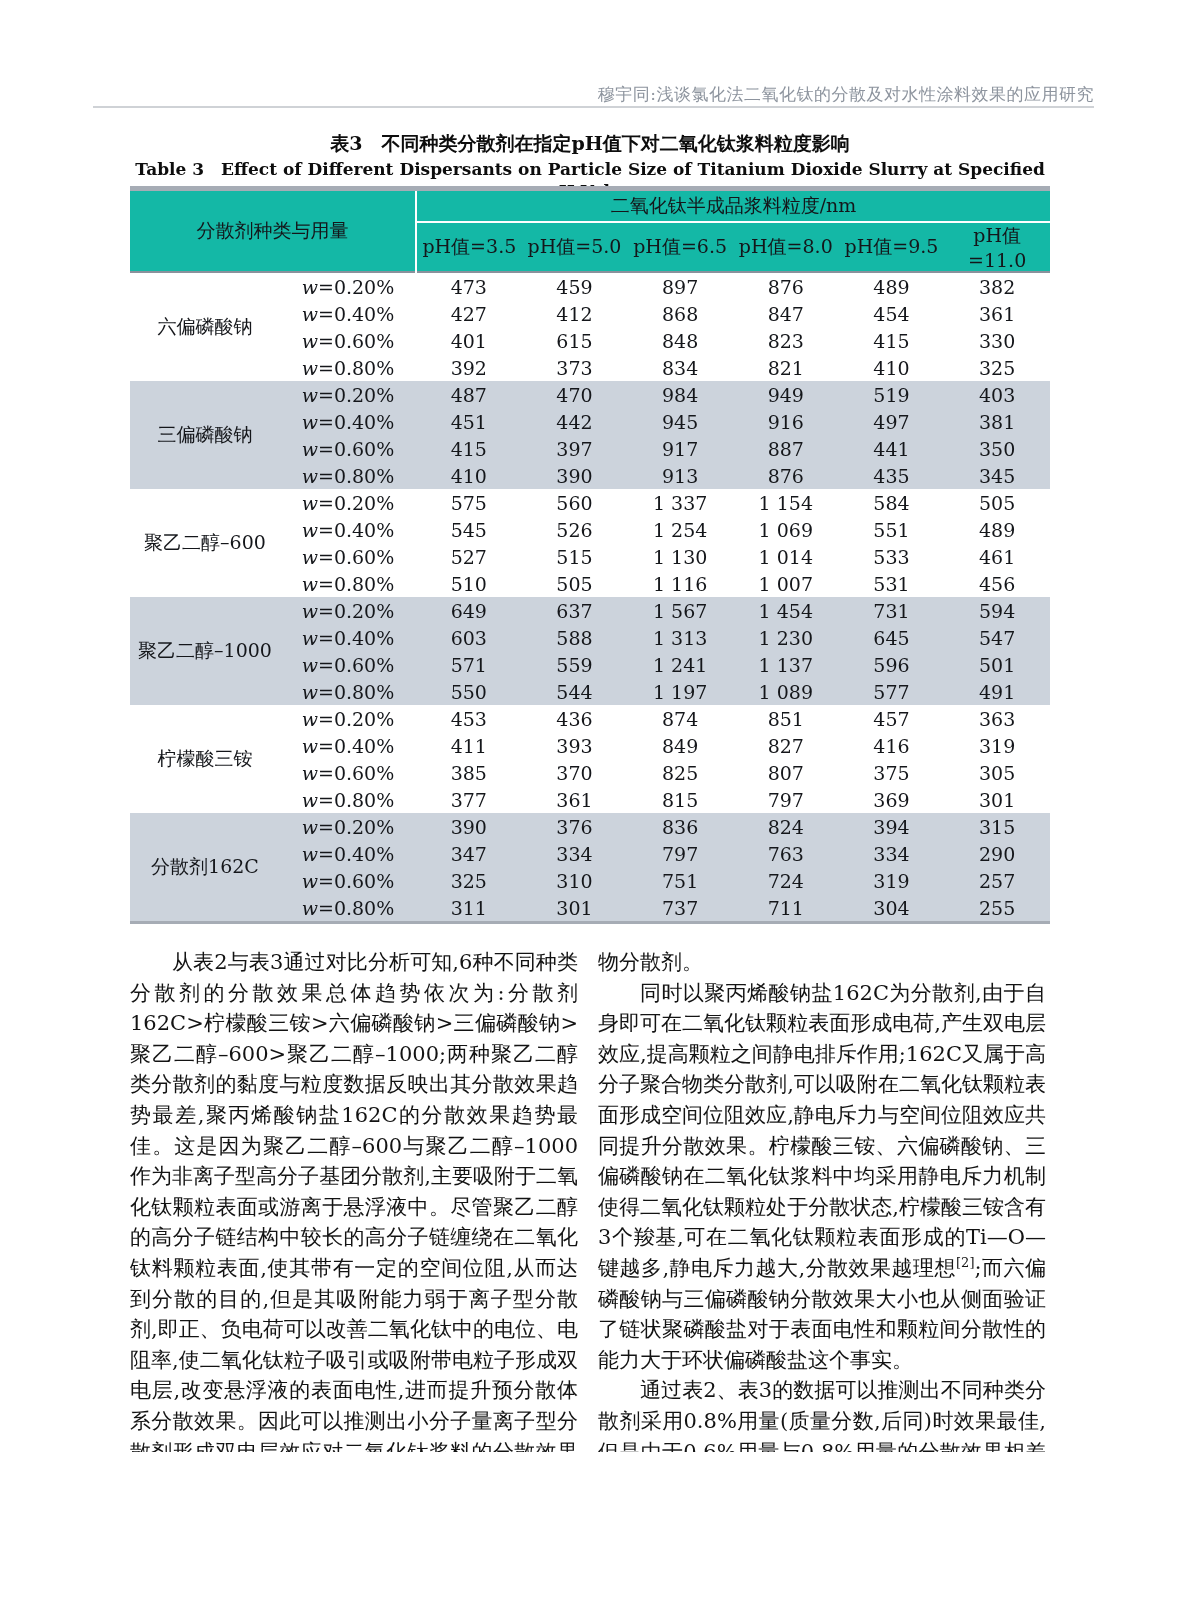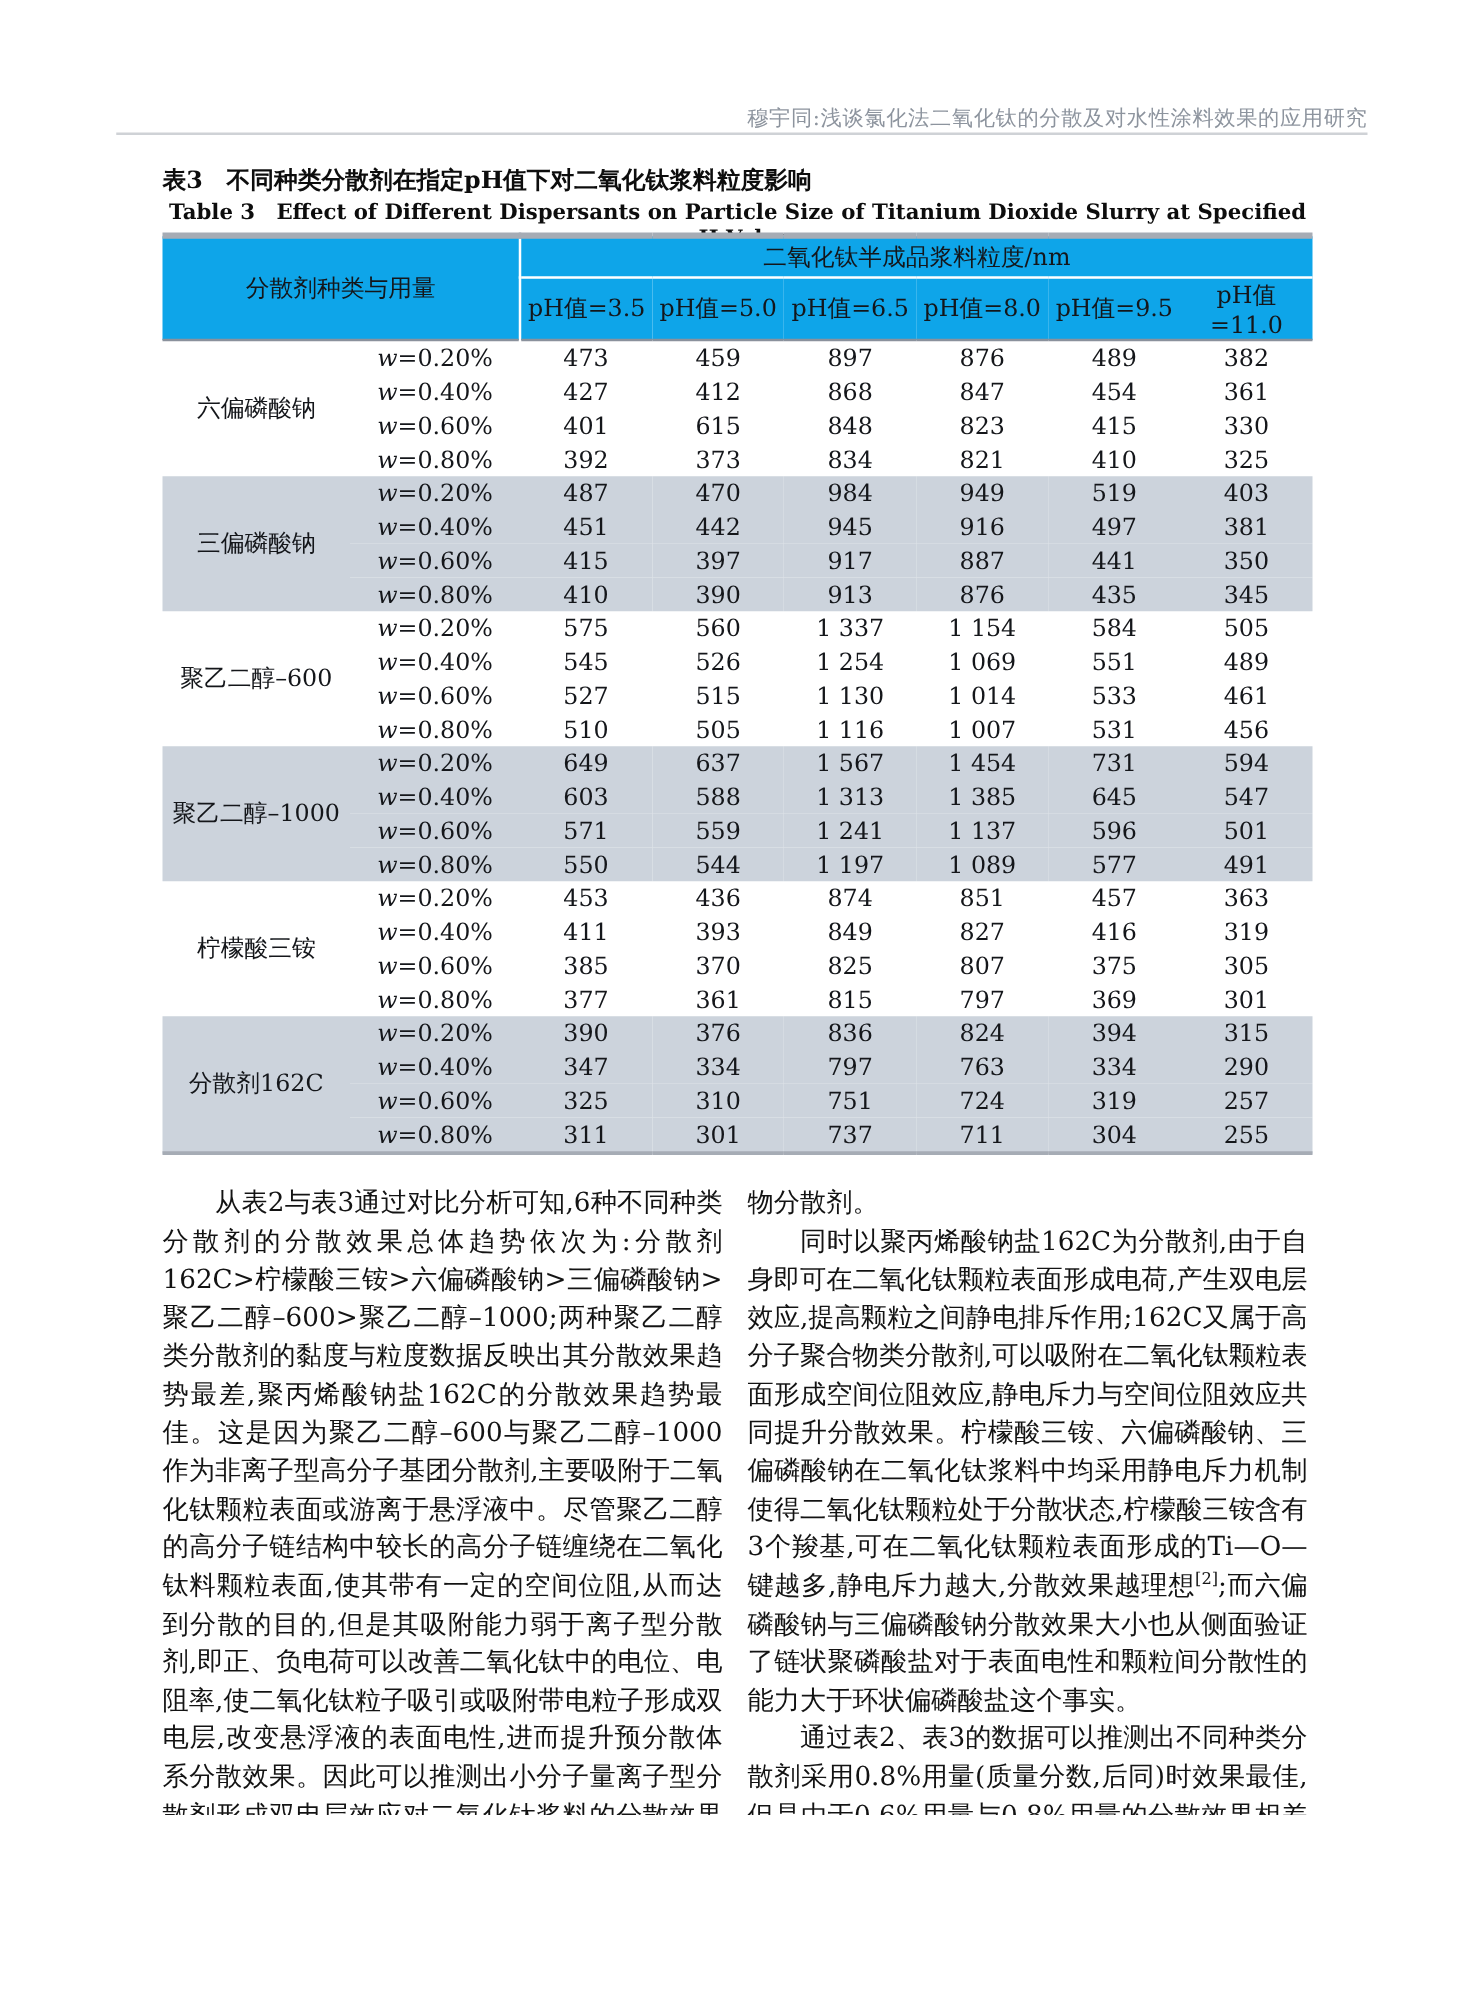--- a/index.html
+++ b/index.html
@@ -10,35 +10,35 @@
   
   .running-head {
     position:absolute; top:83px; left:93px; width:1001px;
     text-align:right; font-size:17px; color:#8d949e; letter-spacing:0.5px;
   }
   .head-rule {
     position:absolute; top:106px; left:93px; width:1001px; height:2px; background:#cfd2d6;
   }
   
   .caption-zh {
-    position:absolute; top:131px; left:130px; width:920px; 
+    position:absolute; top:131px; left:130px; width:920px; text-align:center;
     font-size:19px; font-weight:bold; color:#0d0d0d;
   }
   .caption-en {
     position:absolute; top:158px; left:130px; width:920px; text-align:center;
     font-size:17px; font-weight:bold; color:#0d0d0d;
   }
   
   .data-table {
     position:absolute; left:130px; top:186px; width:920px;
     border-collapse:collapse; table-layout:fixed;
     border-top:5px solid #a6acb5; border-bottom:3px solid #a6acb5;
   }
   .data-table thead th {
-    background:#0ea5e9; font-weight:normal; font-size:19px; color:#14161a;
+    background:#14b8a6; font-weight:normal; font-size:19px; color:#14161a;
     padding:0; vertical-align:middle;
   }
   .data-table th.rowhead { border-right:2px solid #ffffff; }
   .data-table th.spanner { height:30px; border-bottom:2px solid #ffffff; }
   .data-table th.ph { height:31px; }
   .data-table thead { border-bottom:2px solid #8a919c; }
   .data-table tbody td {
     text-align:center; font-size:19px; height:27px; padding:0; color:#14161a;
   }
   .data-table tr.shaded td { background:#ccd3dc; }
@@ -221,21 +221,21 @@
           <td>1 567</td>
           <td>1 454</td>
           <td>731</td>
           <td>594</td>
         </tr>
         <tr class="shaded">
           <td class="dosage">w=0.40%</td>
           <td>603</td>
           <td>588</td>
           <td>1 313</td>
-          <td>1 385</td>
+          <td>1 230</td>
           <td>645</td>
           <td>547</td>
         </tr>
         <tr class="shaded">
           <td class="dosage">w=0.60%</td>
           <td>571</td>
           <td>559</td>
           <td>1 241</td>
           <td>1 137</td>
           <td>596</td>

